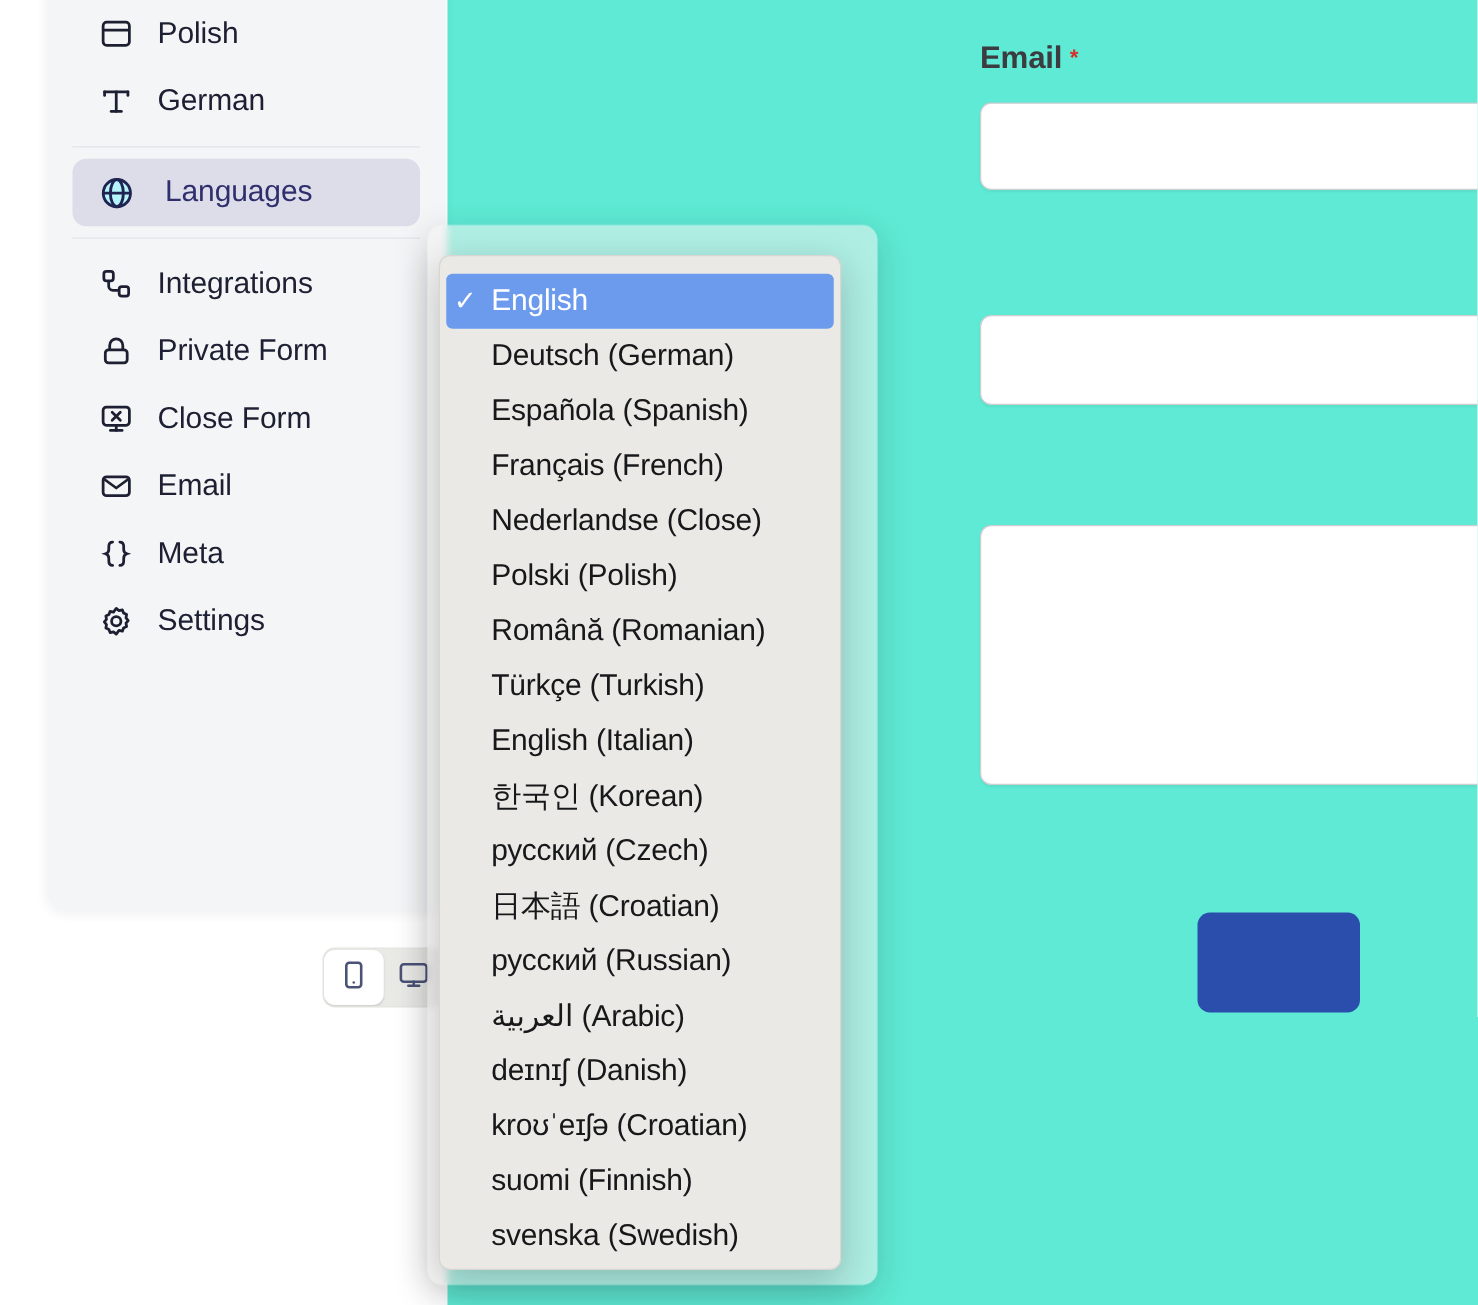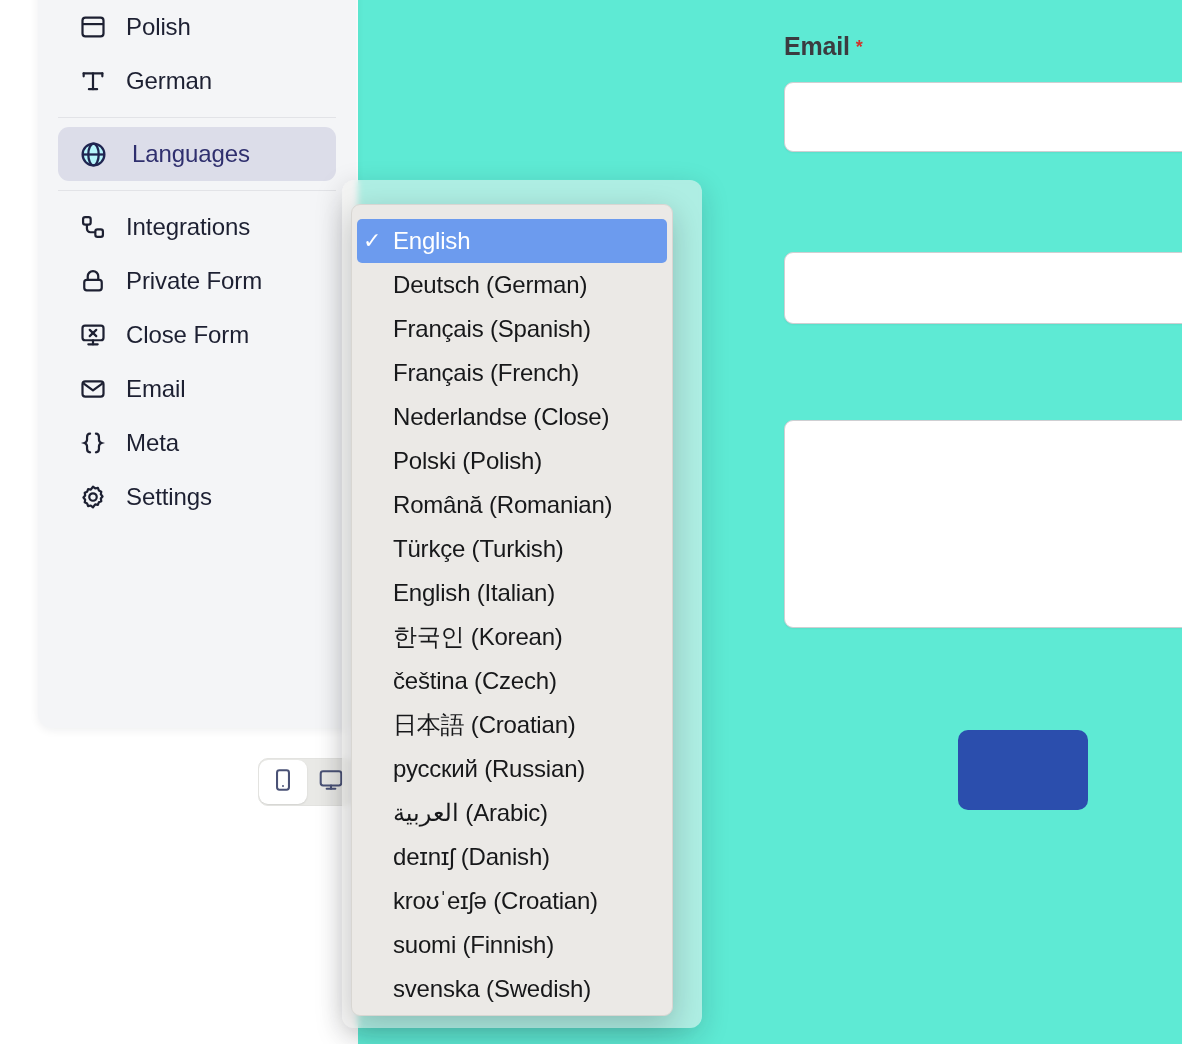--- a/index.html
+++ b/index.html
@@ -343,21 +343,21 @@
     <div class="option selected">
       <span class="check">✓</span>
       <span>English</span>
     </div>
     <div class="option">
       <span class="check">✓</span>
       <span>Deutsch (German)</span>
     </div>
     <div class="option">
       <span class="check">✓</span>
-      <span>Français (Spanish)</span>
+      <span>Española (Spanish)</span>
     </div>
     <div class="option">
       <span class="check">✓</span>
       <span>Français (French)</span>
     </div>
     <div class="option">
       <span class="check">✓</span>
       <span>Nederlandse (Close)</span>
     </div>
     <div class="option">
@@ -375,21 +375,21 @@
     <div class="option">
       <span class="check">✓</span>
       <span>English (Italian)</span>
     </div>
     <div class="option">
       <span class="check">✓</span>
       <span>한국인 (Korean)</span>
     </div>
     <div class="option">
       <span class="check">✓</span>
-      <span>čeština (Czech)</span>
+      <span>русский (Czech)</span>
     </div>
     <div class="option">
       <span class="check">✓</span>
       <span>日本語 (Croatian)</span>
     </div>
     <div class="option">
       <span class="check">✓</span>
       <span>русский (Russian)</span>
     </div>
     <div class="option">

